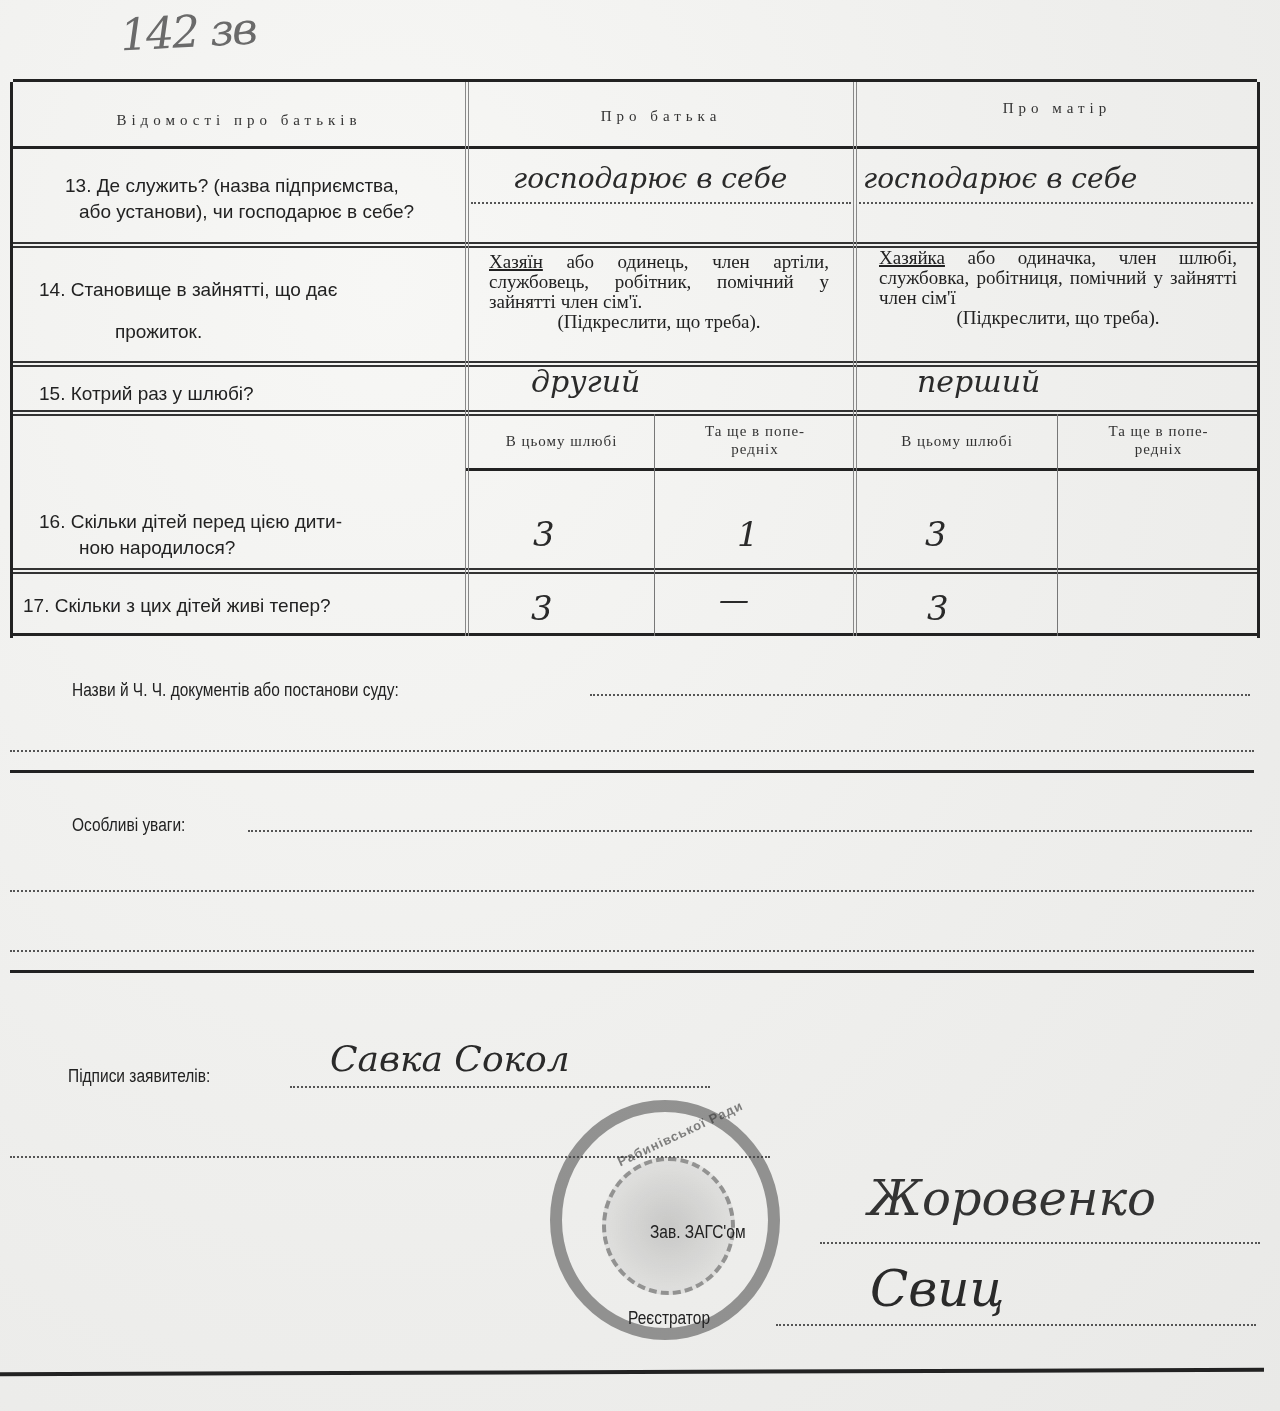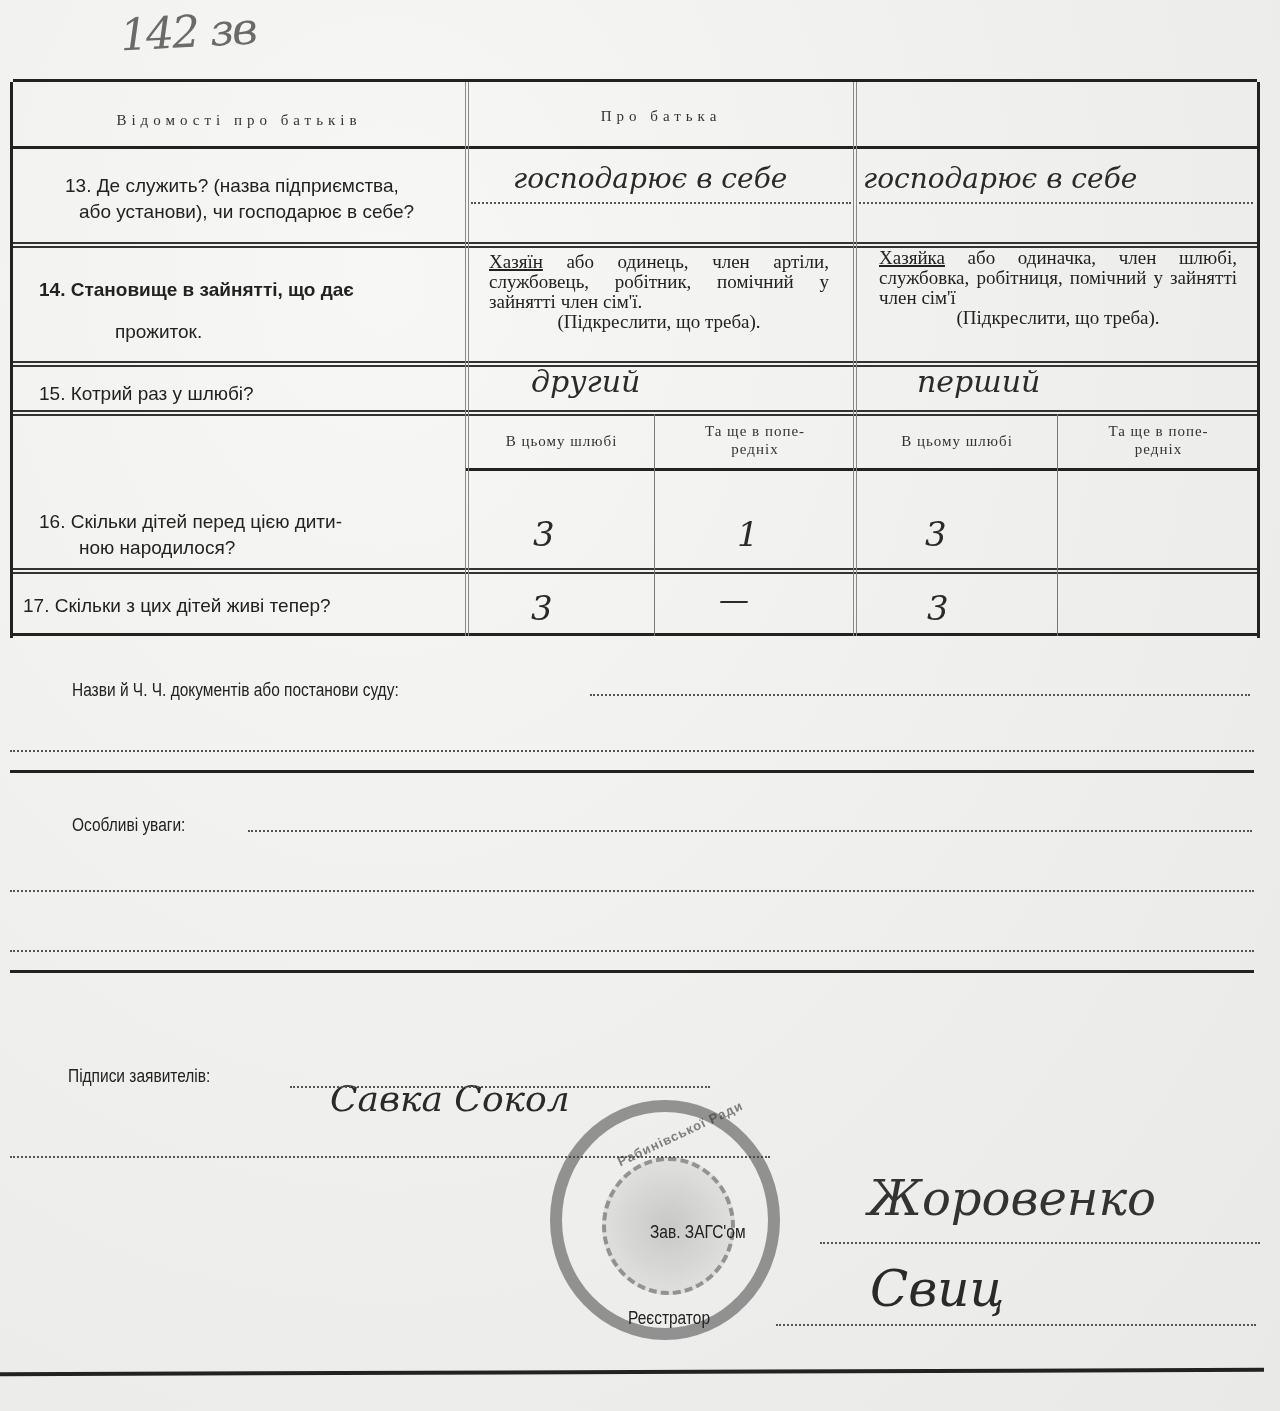--- a/index.html
+++ b/index.html
@@ -77,32 +77,33 @@
     <div class="hline dbl" style="top:486px;"></div>
     <div class="hline" style="top:551px;"></div>
 
     <div class="vline dbl" style="left:452px; top:0; height:554px;"></div>
     <div class="vline dbl" style="left:840px; top:0; height:554px;"></div>
     <div class="vline" style="left:641px; top:332px; height:222px;"></div>
     <div class="vline" style="left:1044px; top:332px; height:222px;"></div>
 
     <div class="cell-text hdr" style="left:0; width:452px; top:26px;">Відомості про батьків</div>
     <div class="cell-text hdr" style="left:456px; width:384px; top:22px;">Про батька</div>
+    <div class="cell-text hdr" style="left:844px; width:400px; top:14px;">Про матір</div>
 
     <div class="cell-text q" style="left:20px; top:92px;margin-left:32px;">
       <span>13.</span>
       <span>Де служить? (назва підприємства,</span>
     </div>
     <div class="cell-text q" style="left:66px; top:118px;">або установи), чи господарює в себе?</div>
     <div class="hand" style="left:500px; top:80px; font-size:28px;">господарює в себе</div>
     <div class="dots" style="left:458px; width:380px; top:120px;"></div>
     <div class="hand" style="left:850px; top:80px; font-size:28px;">господарює в себе</div>
     <div class="dots" style="left:846px; width:394px; top:120px;"></div>
 
-    <div class="cell-text q" style="left:26px; top:196px;font-weight:bold;">
+    <div class="cell-text q" style="left:26px; top:196px;">
       <span>14.</span>
       <span>Становище в зайнятті, що дає</span>
     </div>
     <div class="cell-text q" style="left:64px; top:238px;margin-left:38px;">прожиток.</div>
     <div class="cell-text opt" style="left:476px; width:340px; top:170px;">
       <span class="u">Хазяїн</span><span> або одинець, член артіли, службовець, робітник, помічний у зайнятті член сім'ї.</span>
       <div style="text-align:center;">(Підкреслити, що треба).</div>
     </div>
     <div class="cell-text opt" style="left:866px; width:358px; top:166px;">
       <span class="u">Хазяйка</span><span> або одиначка, член шлюбі, службовка, робітниця, помічний у зайнятті член сім'ї</span>
@@ -152,21 +153,21 @@
   <div class="dots" style="left:10px; width:1244px; top:750px;"></div>
   <div style="position:absolute; left:10px; width:1244px; top:770px; border-top:3px solid #222;"></div>
 
   <div class="label" style="left:72px; top:815px;">Особливі уваги:</div>
   <div class="dots" style="left:248px; width:1004px; top:830px;"></div>
   <div class="dots" style="left:10px; width:1244px; top:890px;"></div>
   <div class="dots" style="left:10px; width:1244px; top:950px;"></div>
   <div style="position:absolute; left:10px; width:1244px; top:970px; border-top:3px solid #222;"></div>
 
   <div class="label" style="left:68px; top:1066px;">Підписи заявителів:</div>
-  <div class="hand" style="left:330px; top:1038px; font-size:36px;margin-top:40px;">Савка Сокол</div>
+  <div class="hand" style="left:330px; top:1038px; font-size:36px;">Савка Сокол</div>
   <div class="dots" style="left:290px; width:420px; top:1086px;"></div>
   <div class="dots" style="left:10px; width:760px; top:1156px;"></div>
 
   <div class="stamp">
     <div class="stamp-inner"></div>
     <div class="stamp-text">Рабинівської Ради</div>
   </div>
 
   <div class="label" style="left:650px; top:1222px;">Зав. ЗАГС'ом</div>
   <div class="hand" style="left:868px; top:1170px; font-size:48px; color:#333;">Жоровенко</div>

